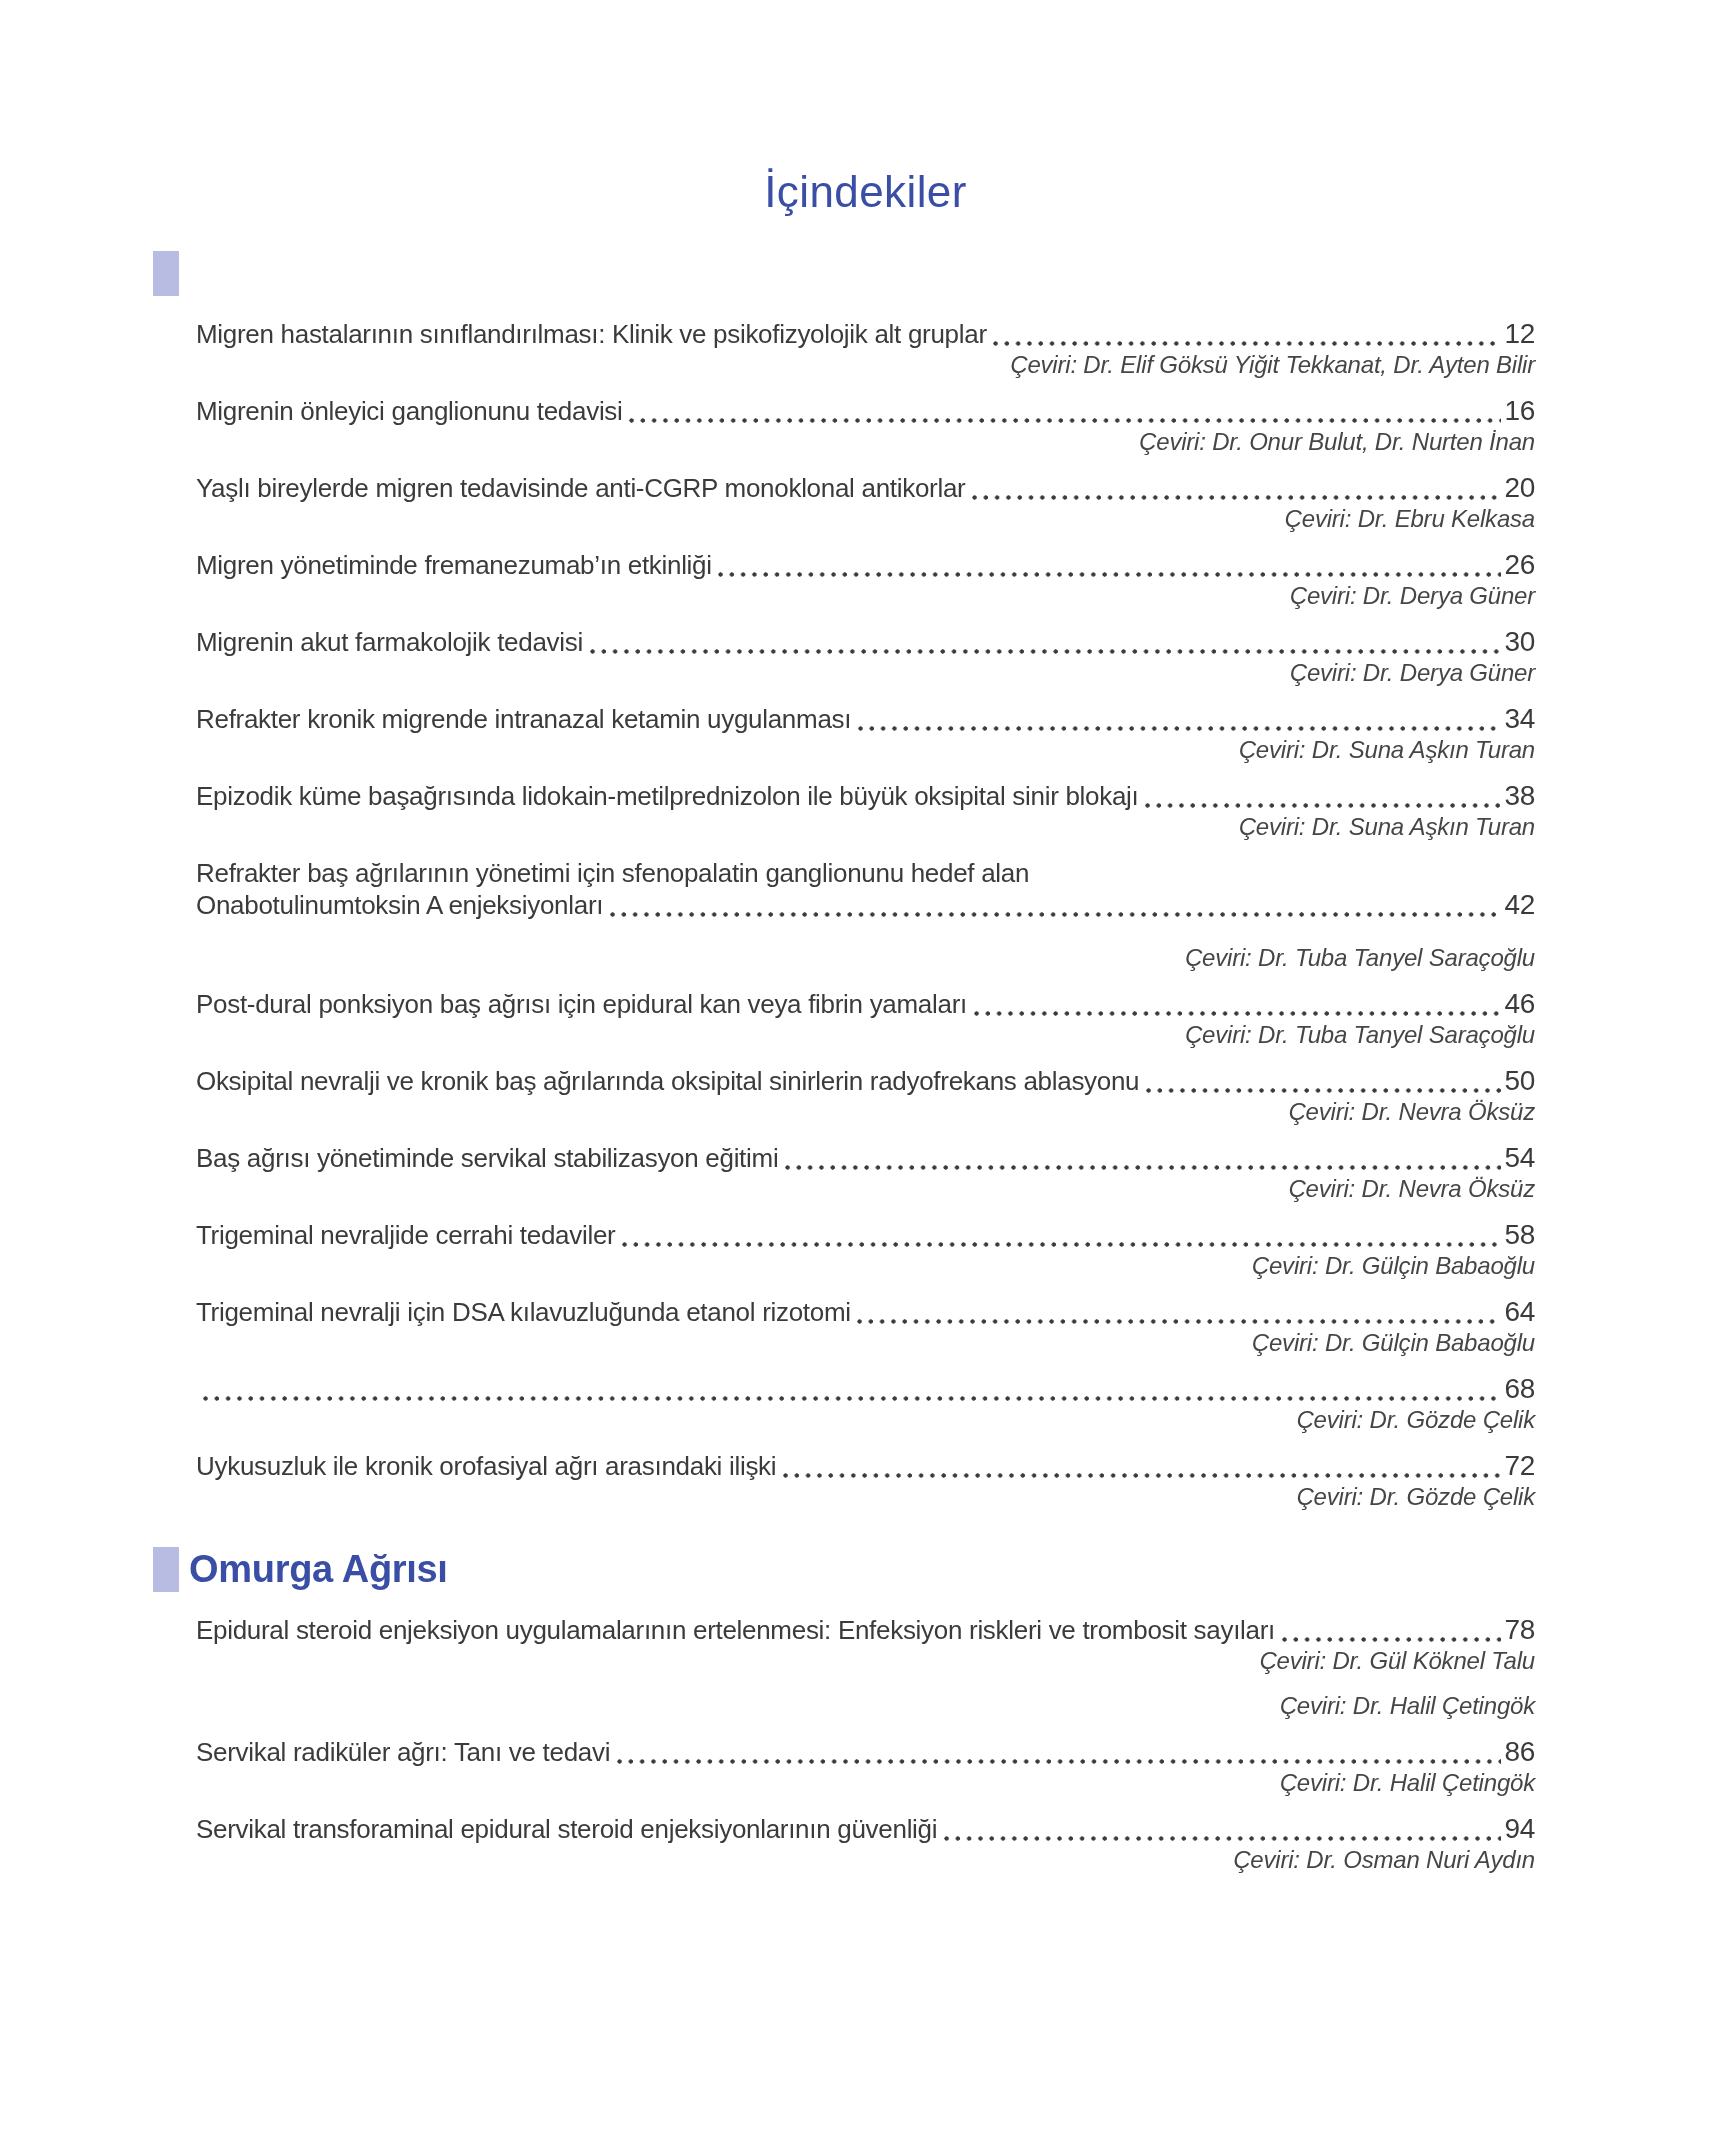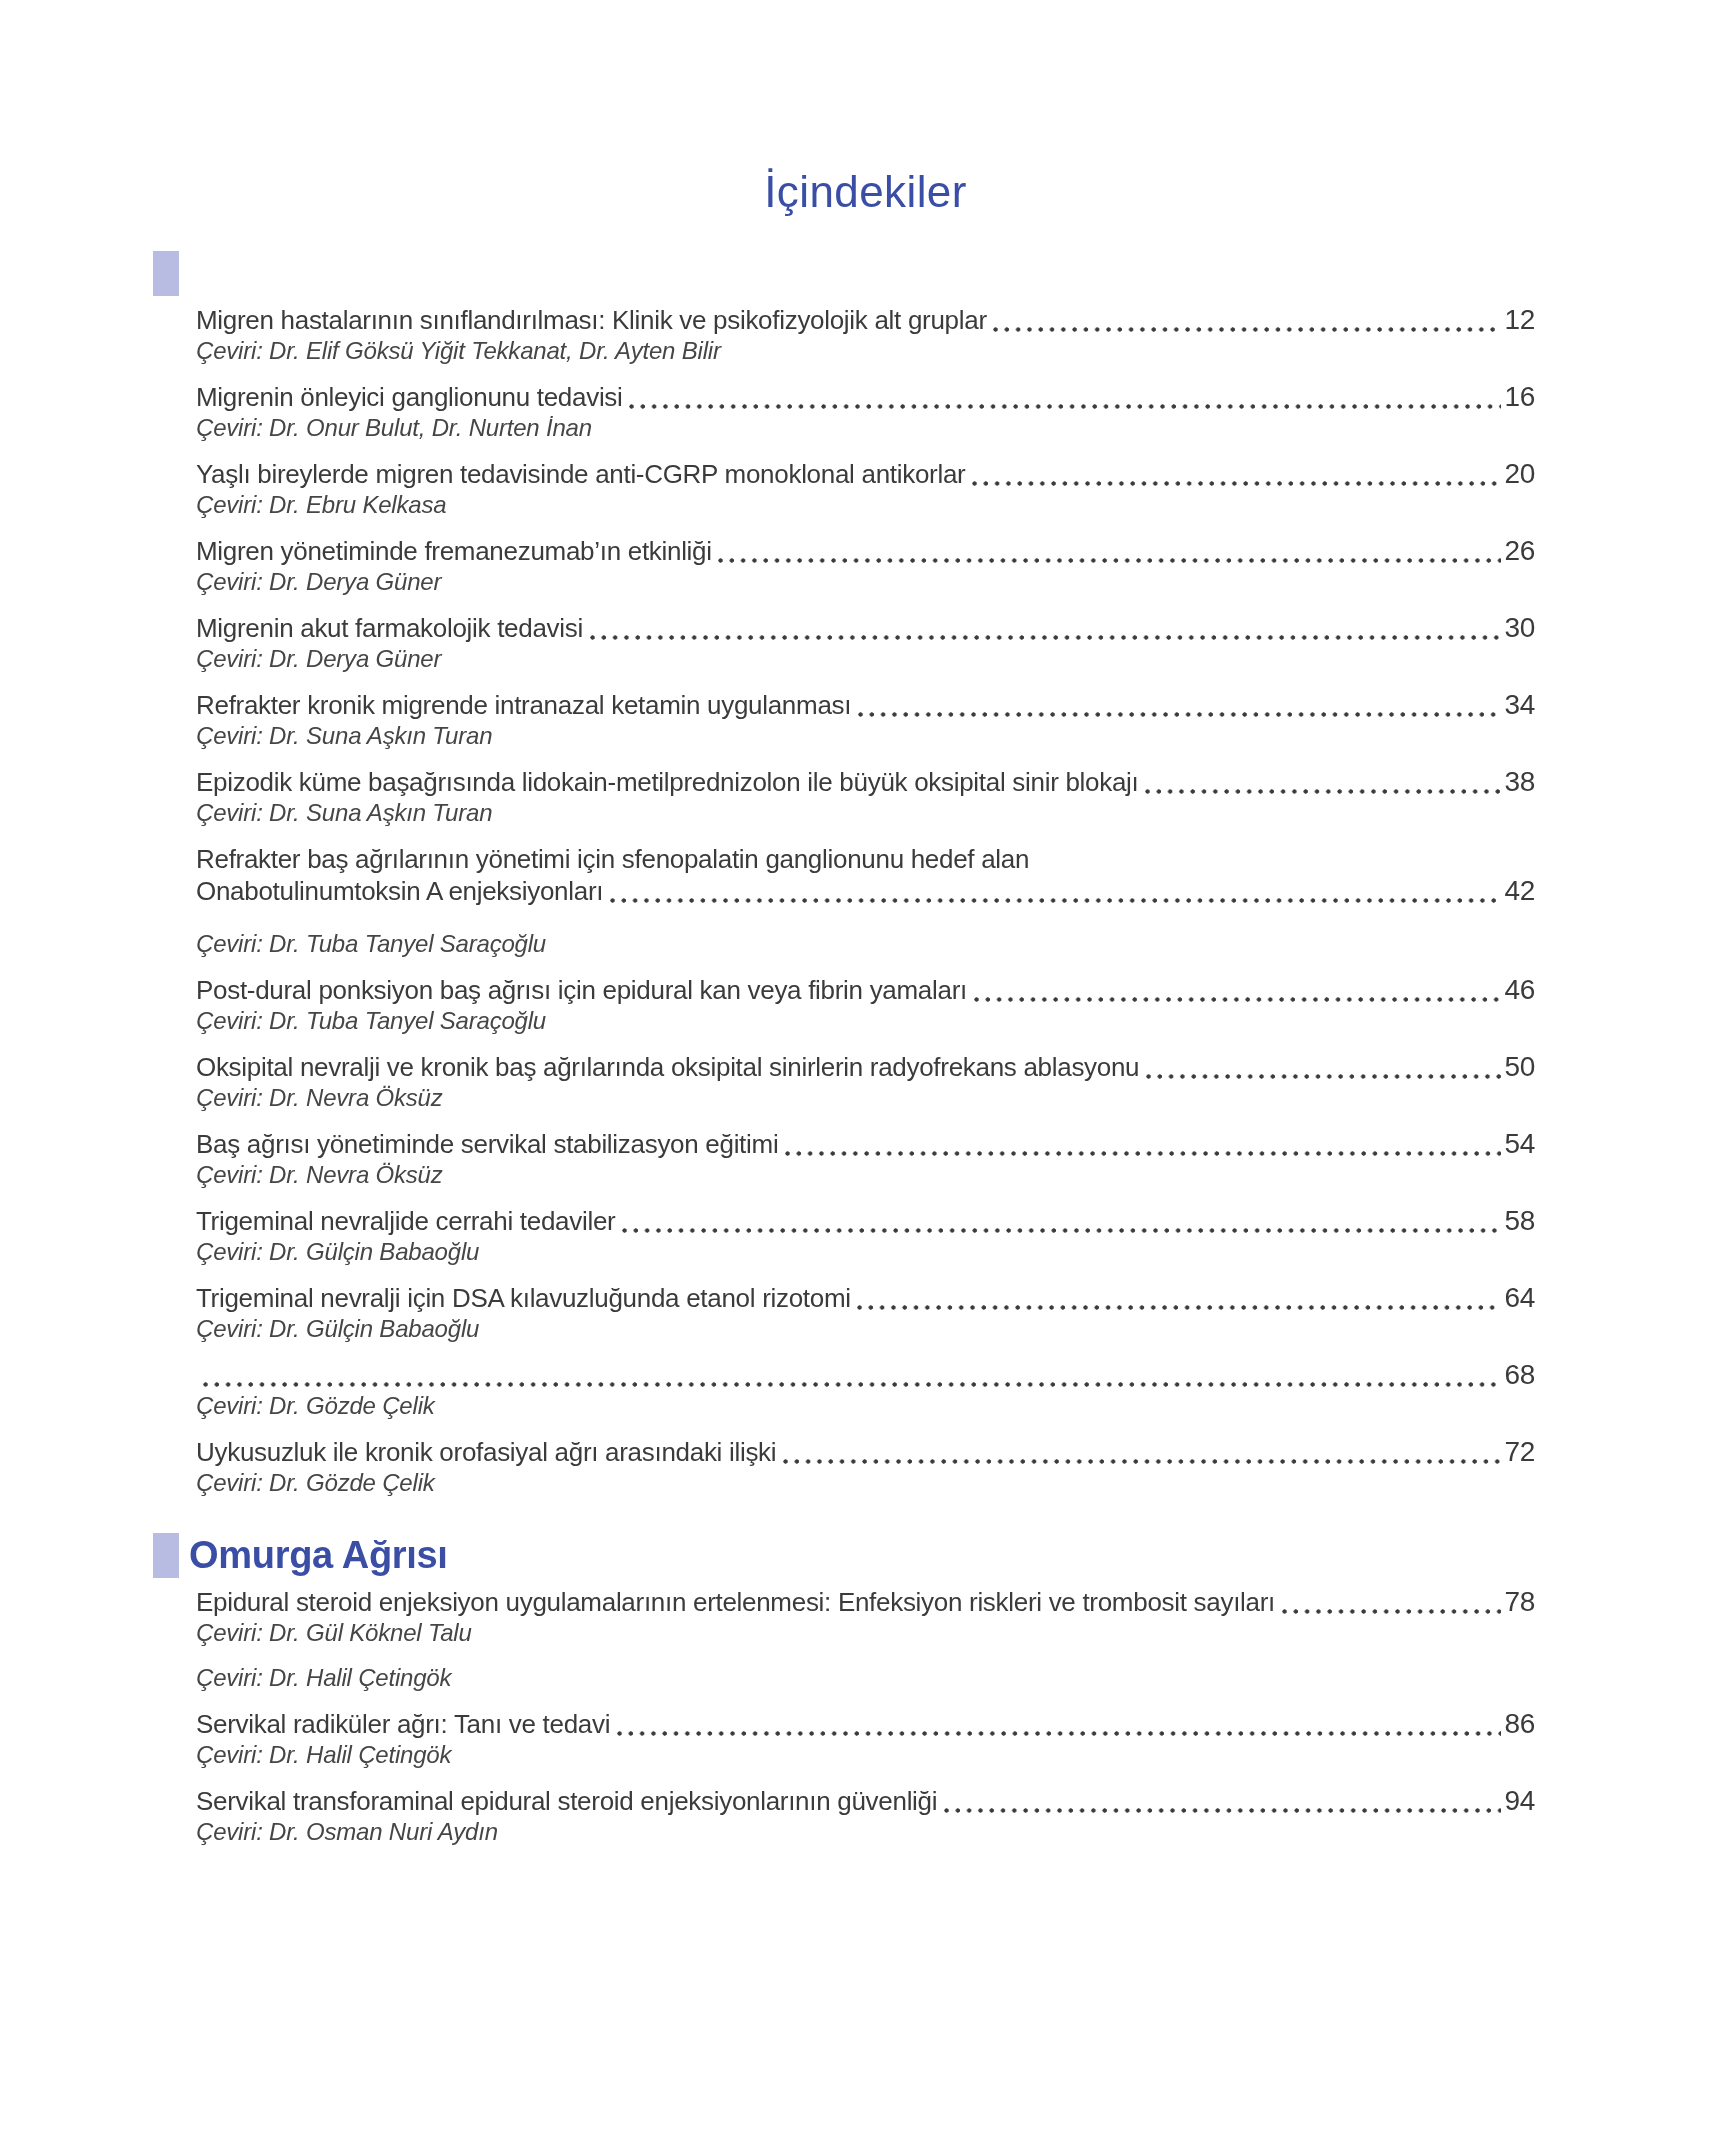--- a/index.html
+++ b/index.html
@@ -43,21 +43,21 @@
   }
   .section-title {
     color: var(--accent);
     font-size: 38px;
     font-weight: 700;
     line-height: 45px;
     letter-spacing: -0.3px;
     margin-left: 10px;
     white-space: nowrap;
   }
-  .entries { margin-top: 8px; }
+  .entries { margin-top: 22px; }
   .entry { margin-bottom: 15px; }
   .entry-pre-line,
   .entry-line {
     color: var(--ink);
     font-size: 26px;
     line-height: 32px;
     letter-spacing: -0.3px;
   }
   .entry-line { display: flex; align-items: stretch; }
   .entry-title { white-space: nowrap; flex: 0 0 auto; }
@@ -77,20 +77,21 @@
     font-size: 28px;
     line-height: 32px;
   }
   .translator {
     color: var(--ink-soft);
     font-size: 24px;
     line-height: 30px;
     font-style: italic;
     letter-spacing: -0.2px;
     white-space: nowrap;
+    text-align: right;
   }
   .translator.gap { margin-top: 22px; }
 </style>
 </head>
 <body>
 
 <div class="page">
   <h1 class="doc-title">İçindekiler</h1>
   <div>
   <section class="section">

